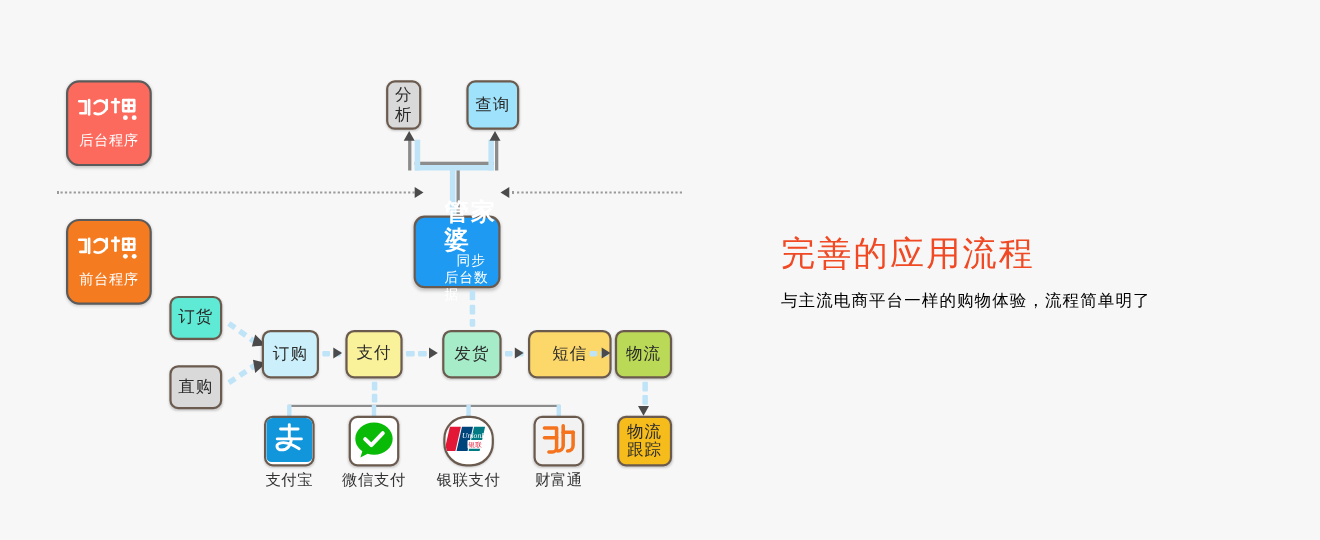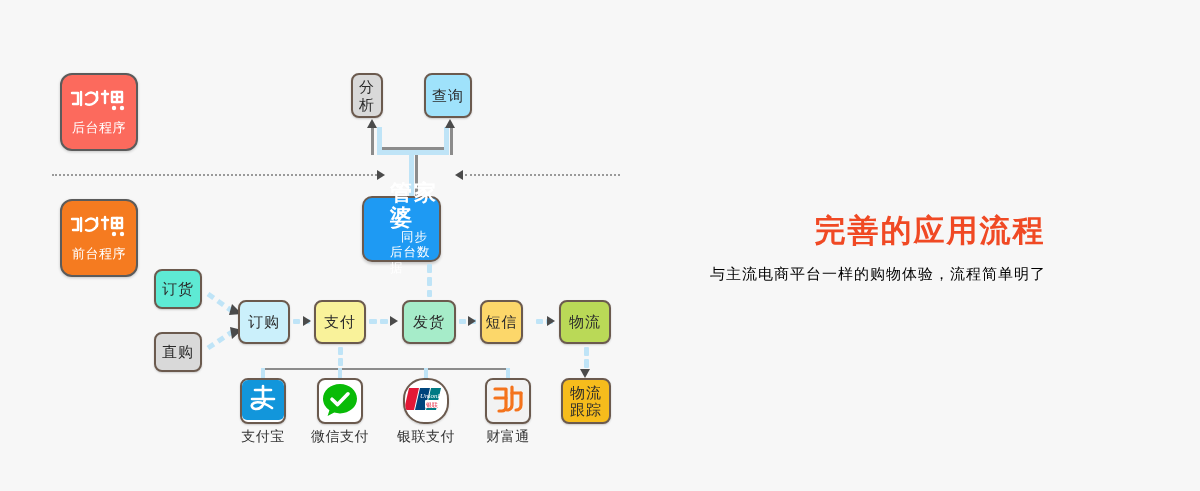--- a/index.html
+++ b/index.html
@@ -94,25 +94,24 @@
   .tri-d{border-top:9px solid #4b4b4b;border-left:5.5px solid transparent;border-right:5.5px solid transparent;}
 
   .dseg{position:absolute;height:5px;background:#bfe4f7;border-radius:1px;}
   .dsegv{position:absolute;width:5px;background:#bfe4f7;border-radius:1px;}
 
   
   .copy{position:absolute;}
   .copy h1{
     margin:0;
     font-size:31px;
-    font-weight:bold;
+    font-weight:normal;
     color:#f04924;
     letter-spacing:2px;
     line-height:1.2;
-    text-align:center;
   }
   .copy p{
     margin:14px 0 0 0;
     font-size:15px;
     color:#000000;
     letter-spacing:1px;
     line-height:1.4;
   }
 </style>
 </head>
@@ -183,21 +182,21 @@
   <div class="ln" style="left:377px;top:147px;width:72px;height:3px;"></div>
 
   <div class="lnb" style="left:377px;top:127px;width:5px;height:28px;"></div>
   <div class="ln" style="left:371px;top:127px;width:3px;height:28px;"></div>
   <div class="tri tri-u" style="left:367px;top:119px;"></div>
 
   <div class="lnb" style="left:444px;top:127px;width:5px;height:28px;"></div>
   <div class="ln" style="left:450px;top:127px;width:3px;height:28px;"></div>
   <div class="tri tri-u" style="left:445px;top:119px;"></div>
 
-  <div class="hub" id="hub" style="left:362px;top:196px;width:79px;height:66px;padding-left:26px;">
+  <div class="hub" id="hub" style="left:376px;top:196px;width:79px;height:66px;padding-left:26px;">
     <span class="hub-main">管家婆</span>
     <span class="hub-sub">同步</span>
     <span class="hub-sub">后台数据</span>
   </div>
 
   <div class="node" id="node-order-goods" style="left:154px;top:269px;width:48px;height:40px;background:#5eead4;">
     <span>订货</span>
   </div>
   <div class="node" id="node-direct-buy" style="left:154px;top:332px;width:48px;height:40px;background:#d9d9d9;">
     <span>直购</span>
@@ -212,27 +211,27 @@
   <div style="position:absolute;left:206px;top:324px;width:40px;height:28px;">
     <svg width="40" height="28" viewBox="0 0 40 28">
       <line x1="2" y1="24" x2="26" y2="8" stroke="#bfe4f7" stroke-width="5" stroke-dasharray="7 5"></line>
       <polygon points="24,3 36,6 26,15" fill="#4b4b4b"></polygon>
     </svg>
   </div>
 
   <div class="node" id="node-purchase" style="left:238px;top:300px;width:52px;height:44px;background:#cbf0fb;">
     <span>订购</span>
   </div>
-  <div class="node" id="node-payment" style="left:314px;top:300px;width:52px;height:44px;background:#f9f29a;">
+  <div class="node" id="node-payment" style="left:314px;top:300px;width:52px;height:44px;background:#f9f29a;font-family:Liberation Serif, serif;">
     <span>支付</span>
   </div>
   <div class="node" id="node-shipping" style="left:402px;top:300px;width:54px;height:44px;background:#a6ecc9;">
     <span>发货</span>
   </div>
-  <div class="node" id="node-sms" style="left:480px;top:300px;width:43px;height:44px;background:#fcd76a;">
+  <div class="node" id="node-sms" style="left:480px;top:300px;width:76px;height:44px;background:#fcd76a;">
     <span>短信</span>
   </div>
   <div class="node" id="node-logistics" style="left:559px;top:300px;width:52px;height:44px;background:#bad957;">
     <span>物流</span>
   </div>
 
   <div class="dseg" style="left:293px;top:319px;width:7px;"></div>
   <div class="dseg" style="left:303px;top:319px;width:7px;"></div>
   <div class="tri tri-r" style="left:303px;top:316px;"></div>
 

